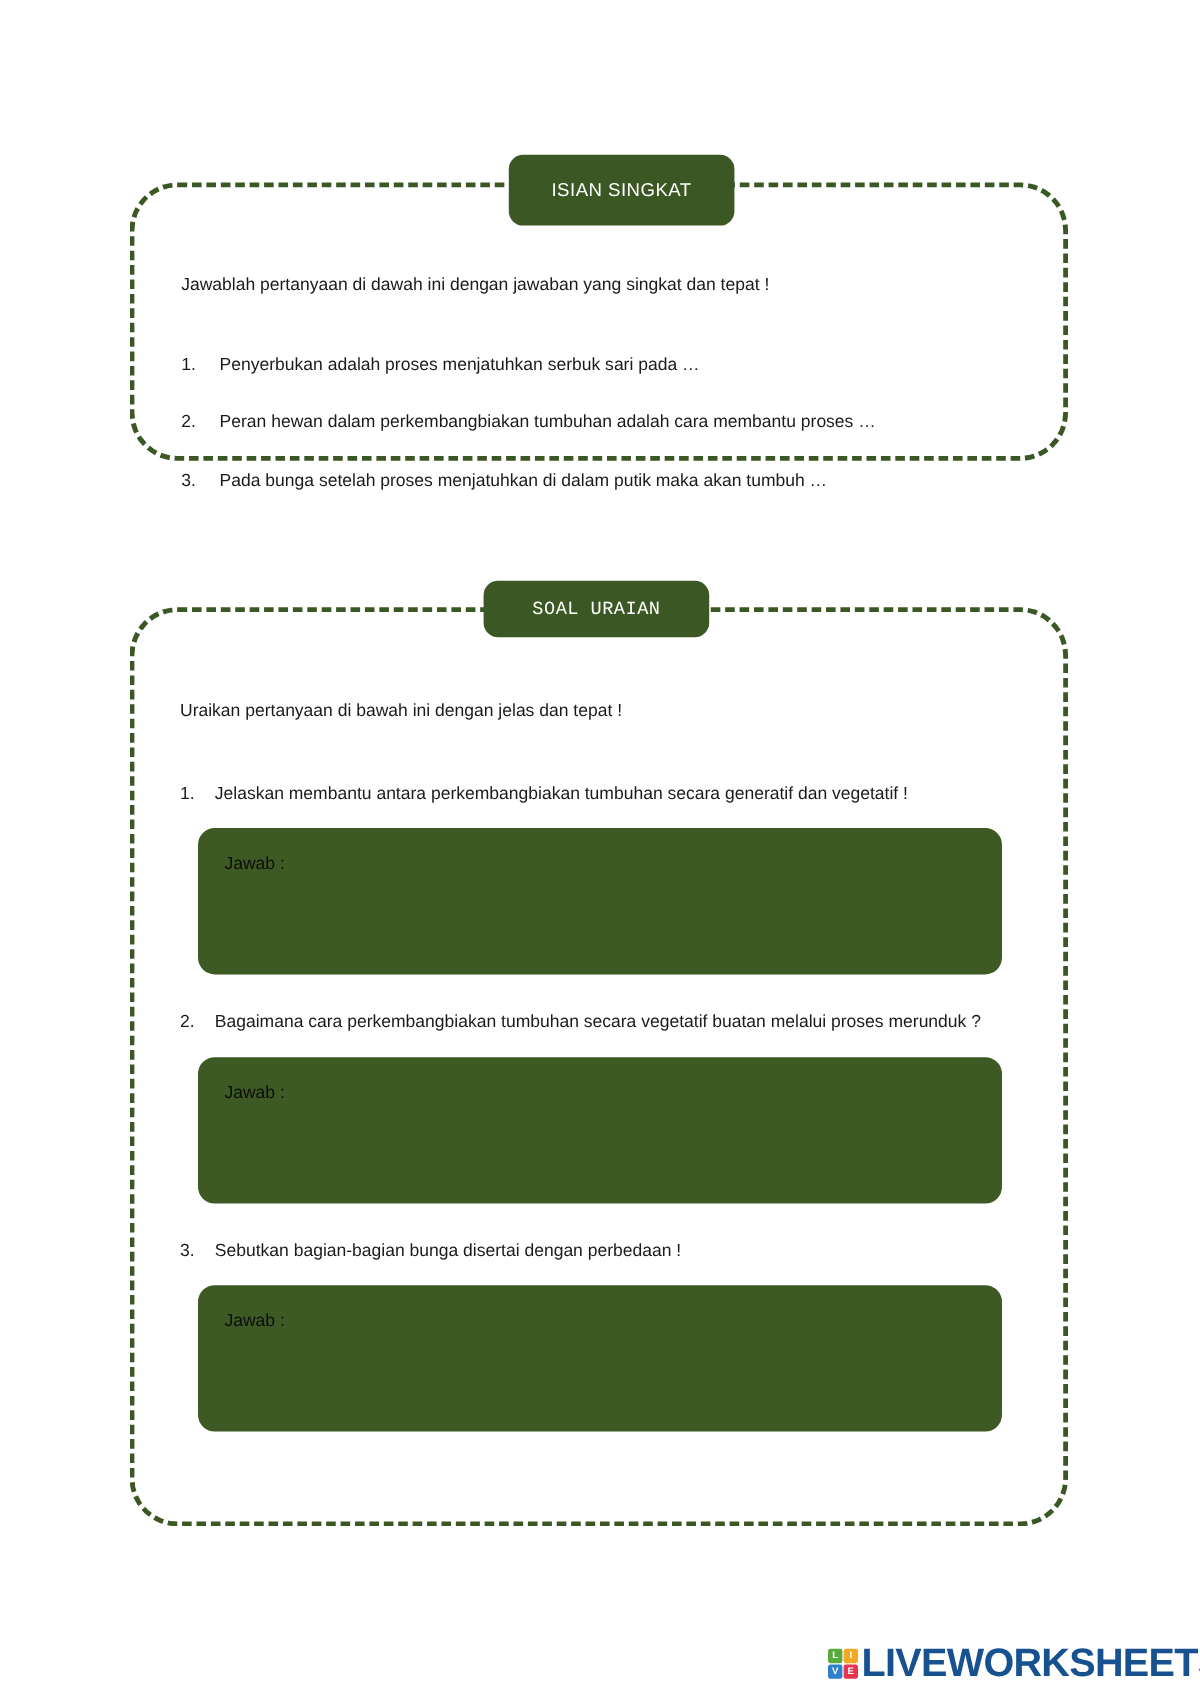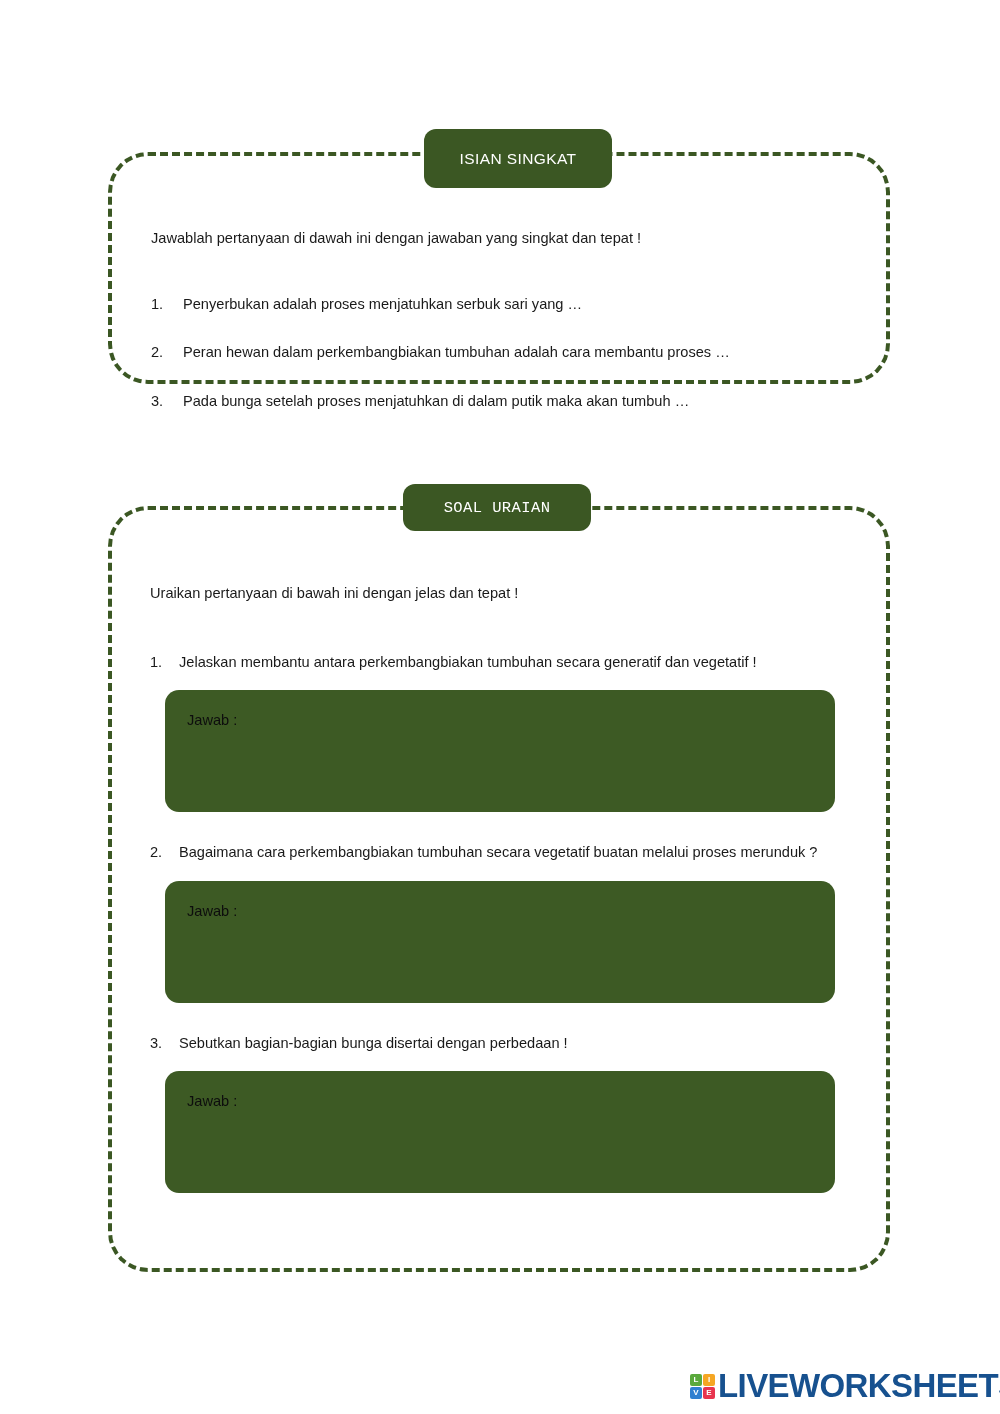--- a/index.html
+++ b/index.html
@@ -204,21 +204,21 @@
   <div class="section" id="section-isian"></div>
 
   <div class="section-pill" id="pill-isian">ISIAN SINGKAT</div>
 
   <div class="panel-content" id="content-isian">
     <p class="intro-text">Jawablah pertanyaan di dawah ini dengan jawaban yang singkat dan tepat !</p>
 
     <ol class="qlist" id="isian-questions">
       <li class="qitem">
         <span class="qnum">1.</span>
-        <span class="qtext">Penyerbukan adalah proses menjatuhkan serbuk sari yang …</span>
+        <span class="qtext">Penyerbukan adalah proses menjatuhkan serbuk sari pada …</span>
       </li>
       <li class="qitem">
         <span class="qnum">2.</span>
         <span class="qtext">Peran hewan dalam perkembangbiakan tumbuhan adalah cara membantu proses …</span>
       </li>
       <li class="qitem">
         <span class="qnum">3.</span>
         <span class="qtext">Pada bunga setelah proses menjatuhkan di dalam putik maka akan tumbuh …</span>
       </li>
     </ol>

